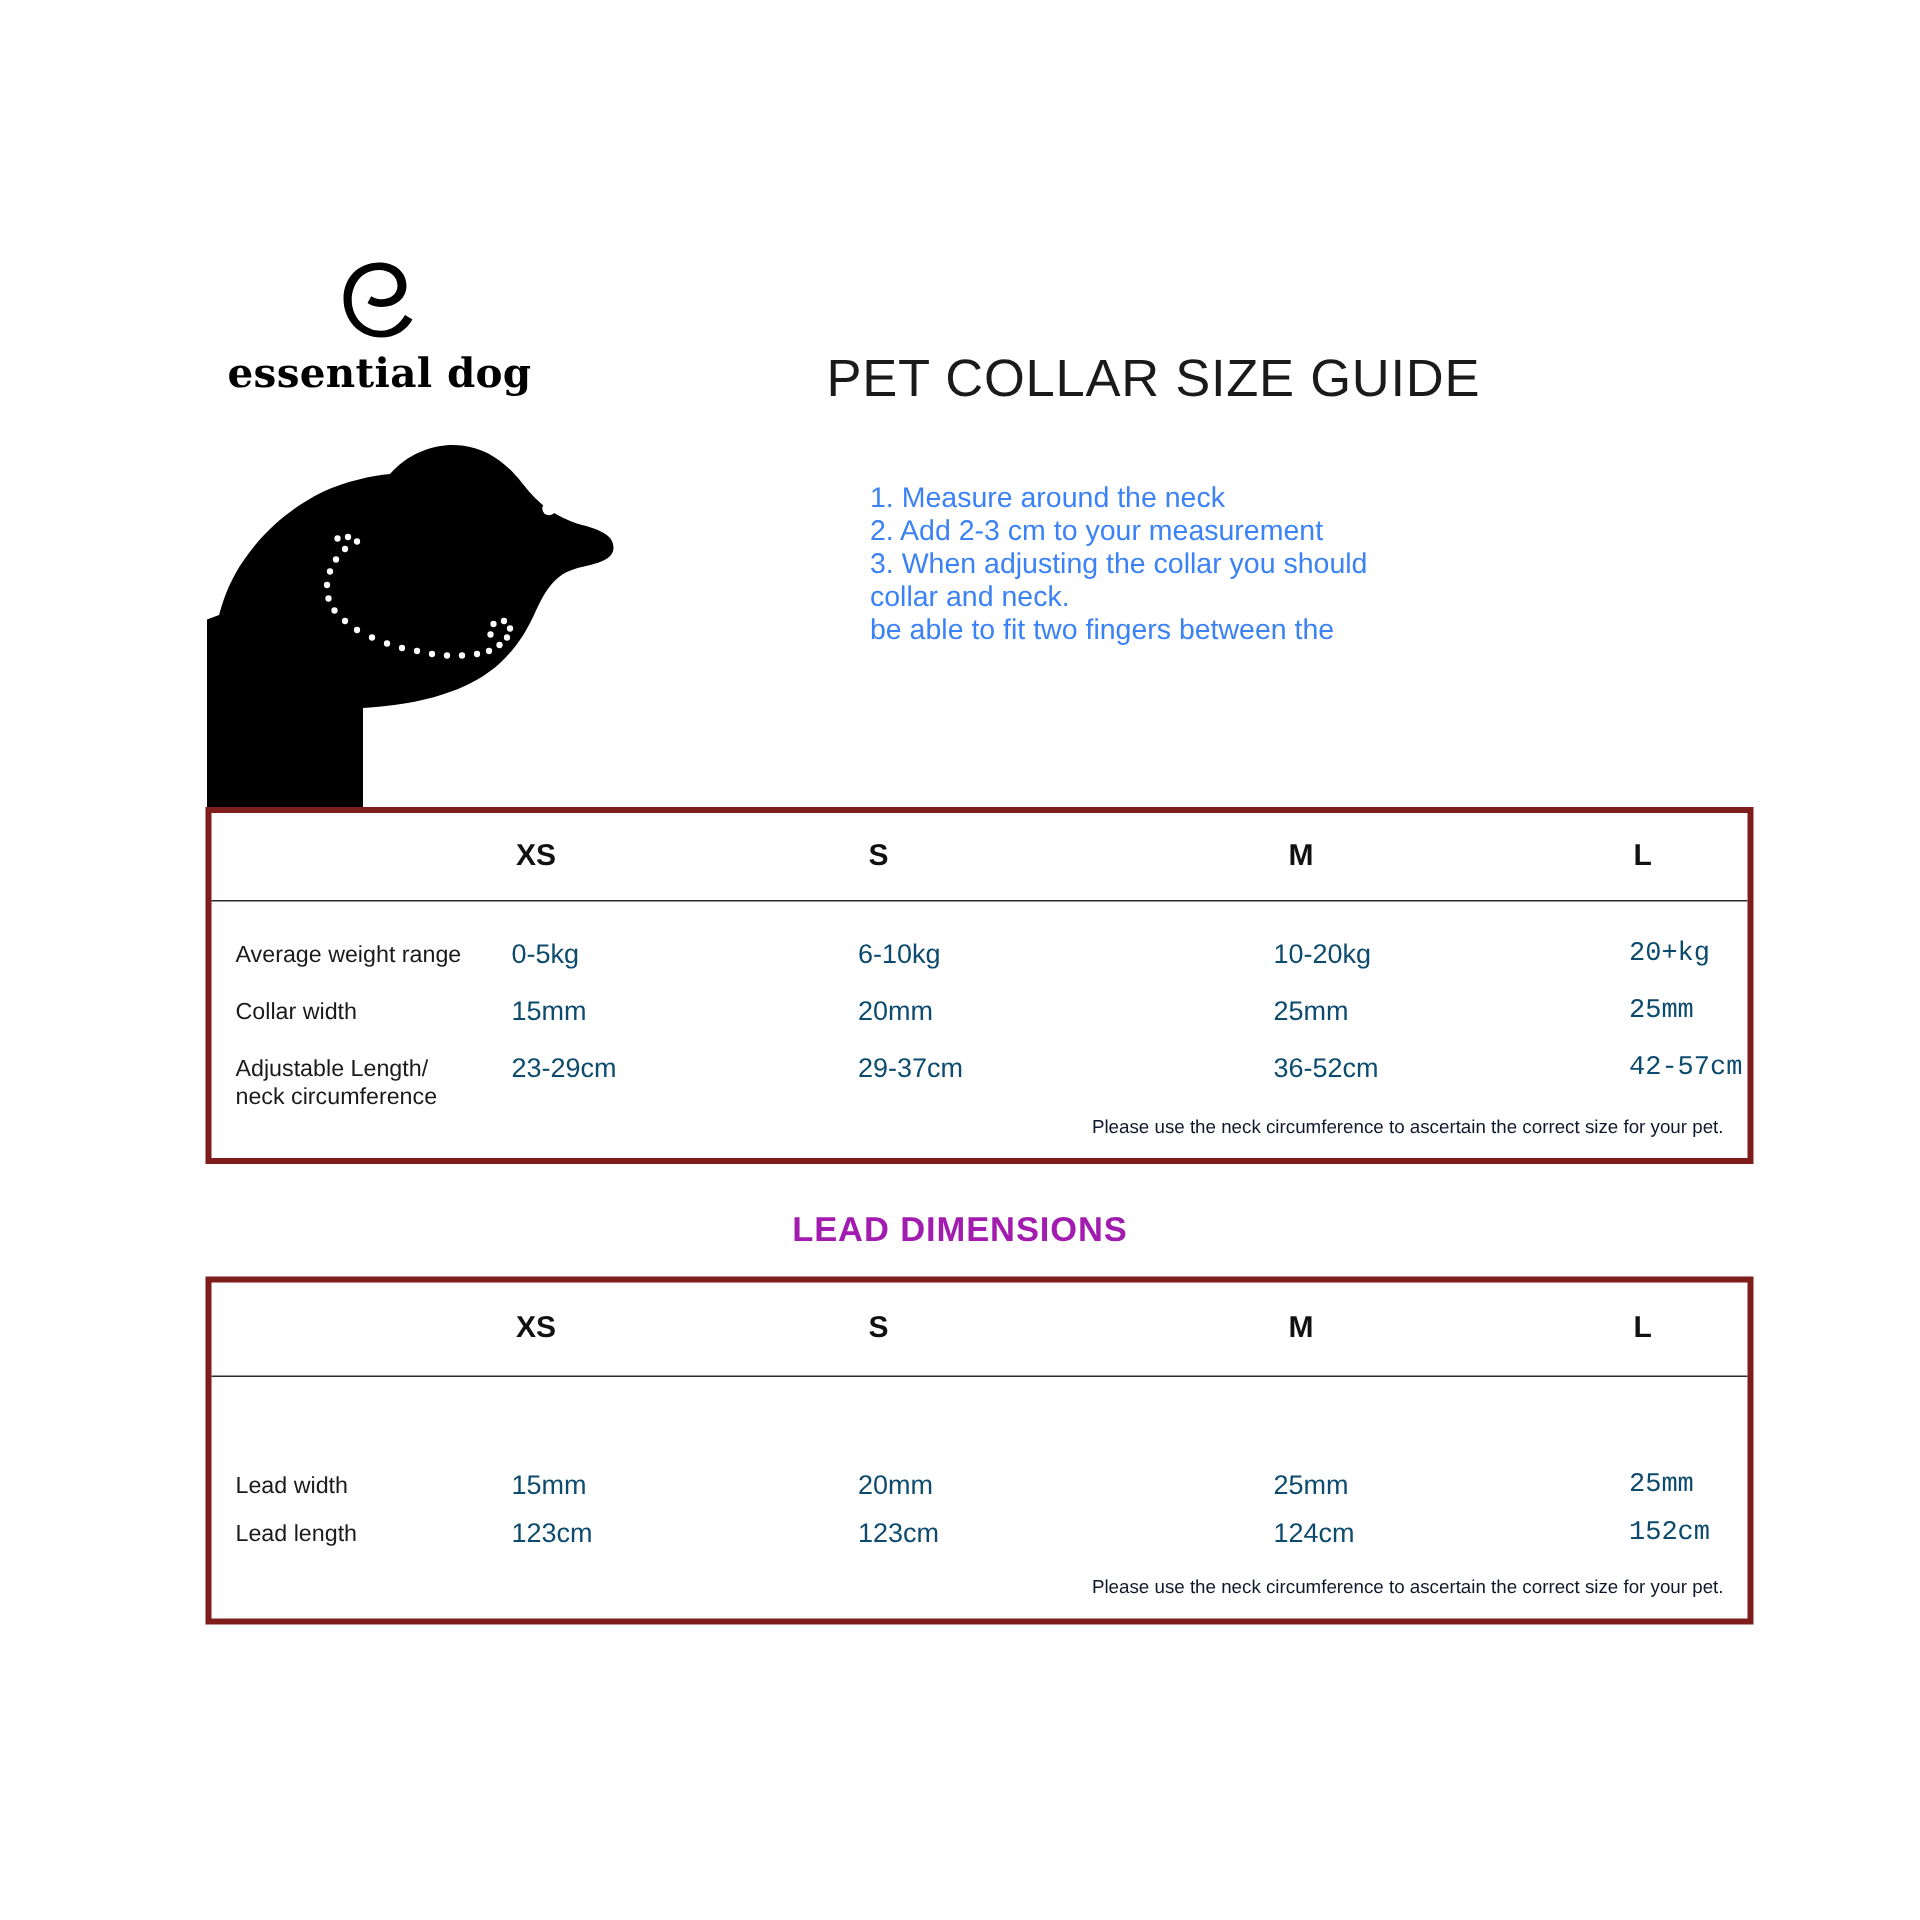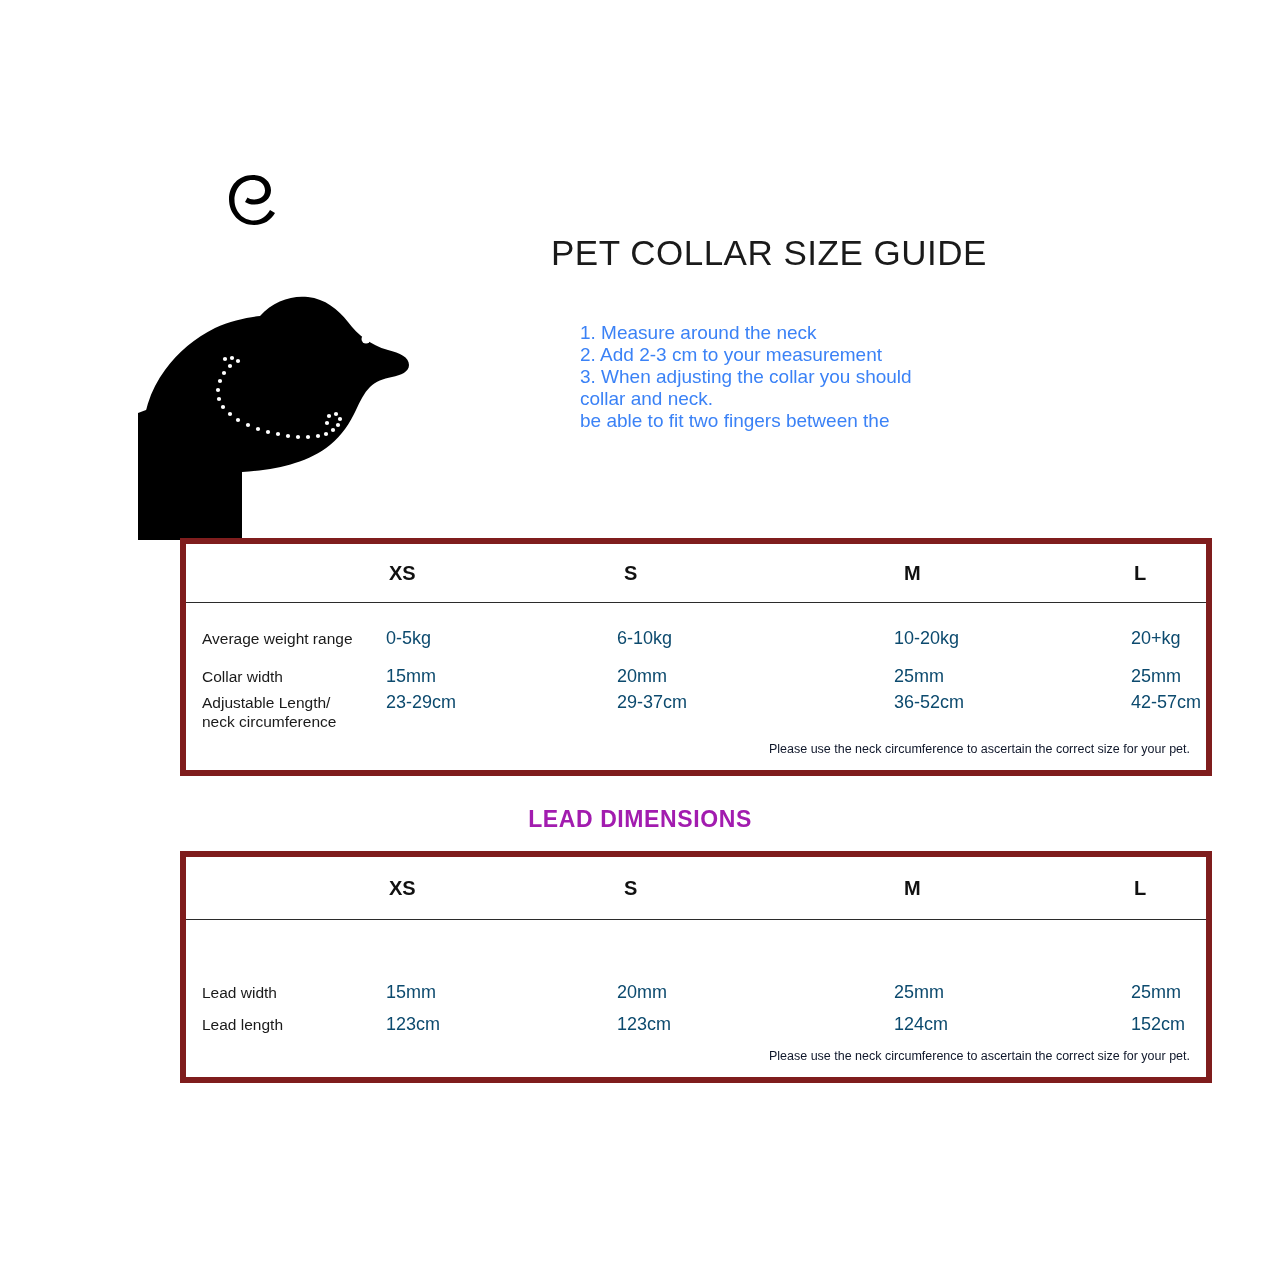--- a/index.html
+++ b/index.html
@@ -69,23 +69,22 @@
     font-size: 19px;
     line-height: 22px;
     color: #3b82f6;
   }
   .instructions .step { white-space: nowrap; }
   .instructions .cont { white-space: nowrap; }
 
   
   .table-block {
     position: absolute;
-    border: 6px solid #7f1d1d;
+    border: 4px solid #7f1d1d;
     box-sizing: border-box;
-    margin-left: 43px;
   }
   #collar-table { left: 137px; top: 538px; width: 1032px; height: 238px; }
   #lead-table   { left: 137px; top: 851px; width: 1032px; height: 232px; }
 
   .table-head {
     position: relative;
     height: 58px;
     border-bottom: 1px solid #2b2b2b;
   }
   #lead-table .table-head { height: 62px; }
@@ -123,21 +122,21 @@
     position: absolute;
     top: 0;
     font-size: 18px;
     line-height: 19px;
     color: #0c4a6e;
     white-space: nowrap;
   }
   .cell-xs { left: 200px; }
   .cell-s  { left: 431px; }
   .cell-m  { left: 708px; }
-  .cell-l  { left: 945px; }
+  .cell-l  { left: 945px; font-family: Liberation Mono, monospace; }
 
   .footnote {
     position: absolute;
     right: 16px;
     font-size: 12.5px;
     color: #0f172a;
     white-space: nowrap;
   }
   #collar-table .footnote { bottom: 14px; }
   #lead-table .footnote { bottom: 14px; }
@@ -156,20 +155,21 @@
   }
 </style>
 </head>
 <body>
 
 <div class="brand">
   <svg class="brand-mark" viewBox="0 0 60 58">
     <path d="M30 3 C15 3 6 14 6 27 C6 42 17 53 31 53 C41 53 48 48 52 41 L47 38 C43.5 44 38 48.5 31 48.5 C20 48.5 11.5 39.5 11.5 28 C11.5 17.5 18.5 8 29.5 8 C37 8 42 12.5 42 18.5 C42 24 37.5 27.5 31 27.5 C28 27.5 26 26.5 24.5 25.5 L22 30 C24.5 31.7 27.6 32.6 31.4 32.6 C41 32.6 48 26.8 48 18.3 C48 9.6 40.4 3 30 3 Z" fill="#000"></path>
     <circle cx="33.5" cy="17.5" r="2.6" fill="#fff"></circle>
   </svg>
+  <div class="brand-name">essential dog</div>
 </div>
 
 <div class="dog-illustration">
   <svg viewBox="0 0 310 250" width="310" height="250">
     <g>
       <path fill="#000" d="M140 21 C153 6 172 0 188 2 C205 4 218 14 228 27 C238 40 250 50 268 55 C280 58 289 62 289 70 C289 77 281 80 272 82 C263 84 256 86 250 92 C244 98 240 106 236 115 C230 128 222 140 210 150 C200 158 188 164 175 168 C160 173 140 176 122 177 L122 245 L22 245 L22 150 C22 120 30 95 45 75 C58 57 75 43 95 33 C110 26 128 22 140 21 Z"></path>
       <path fill="#fff" d="M12 118 L30 112 L30 250 L12 250 Z" opacity="0"></path>
       <path fill="#000" d="M18 118 L34 112 L34 245 L18 245 Z"></path>
       <circle cx="246" cy="44" r="4.5" fill="#fff"></circle>
     </g>
@@ -231,21 +231,21 @@
   </div>
 
   <div class="row" style="top:123px">
     <div class="label">Collar width</div>
     <div class="cell cell-xs">15mm</div>
     <div class="cell cell-s">20mm</div>
     <div class="cell cell-m">25mm</div>
     <div class="cell cell-l">25mm</div>
   </div>
 
-  <div class="row" style="top:149px;height:40px">
+  <div class="row" style="top:161px;height:40px">
     <div class="label">
       <span>Adjustable Length/</span>
       <span class="l2">neck circumference</span>
     </div>
     <div class="cell cell-xs">23-29cm</div>
     <div class="cell cell-s">29-37cm</div>
     <div class="cell cell-m">36-52cm</div>
     <div class="cell cell-l">42-57cm</div>
   </div>
 

